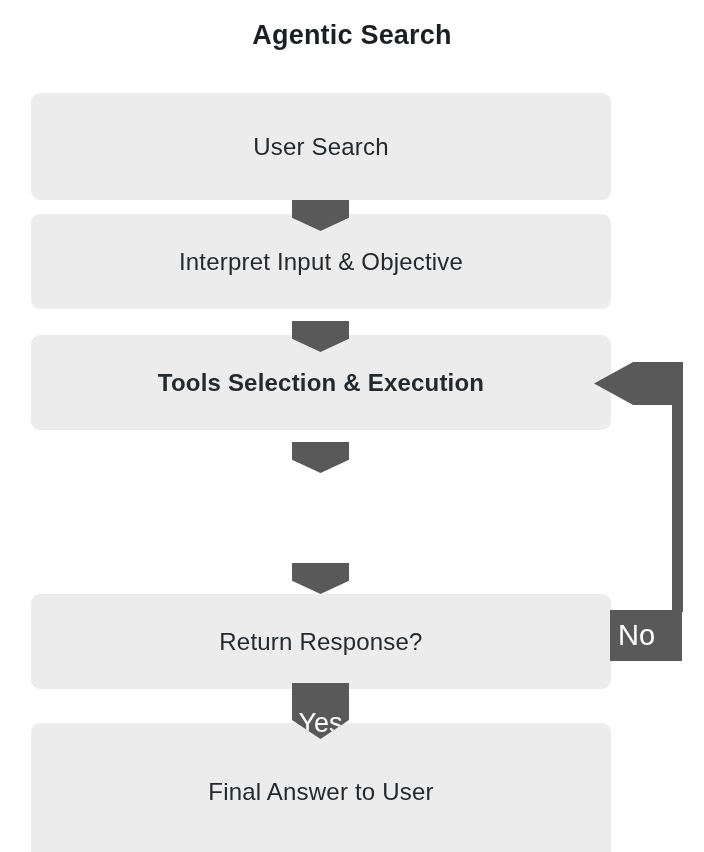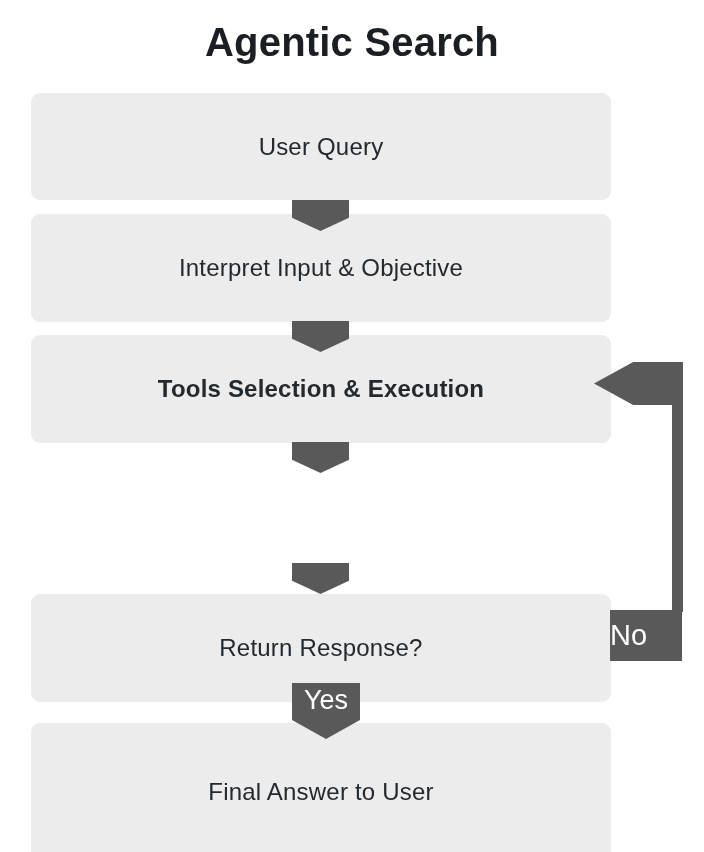--- a/index.html
+++ b/index.html
@@ -14,30 +14,30 @@
     height: 852px;
     background: #ffffff;
     overflow: hidden;
   }
   .diagram-title {
     position: absolute;
     top: 20px;
     left: 0;
     width: 704px;
     text-align: center;
-    font-size: 40px;
+    font-size: 27px;
     font-weight: bold;
     letter-spacing: 0.2px;
     color: #1b1f24;
   }
   .step-box {
     position: absolute;
     left: 31px;
     width: 580px;
-    height: 108px;
+    height: 95px;
     background: #ececec;
     border-radius: 9px;
     display: flex;
     align-items: center;
     justify-content: center;
     font-size: 24px;
     color: #24292e;
     letter-spacing: 0.2px;
   }
   .box-1 { top: 93px;  height: 107px; }
@@ -58,27 +58,27 @@
   }
   .arrow-1 { top: 200px; }
   .arrow-2 { top: 321px; }
   .arrow-3 { top: 442px; }
   .arrow-4 { top: 563px; }
 
   .yes-arrow {
     position: absolute;
     left: 292px;
     top: 683px;
-    width: 68px;
+    width: 57px;
     height: 56px;
     background: #595959;
     clip-path: polygon(0 0, 100% 0, 100% 66%, 50% 100%, 0 66%);
     display: flex;
     justify-content: center;
-    align-items: flex-start;
+    align-items: flex-end;
     padding-top: 2px;
     box-sizing: border-box;
     color: #ffffff;
     font-size: 27px;
     z-index: 2;
   }
 
   
   .no-loop-arrowhead {
     position: absolute;
@@ -101,35 +101,36 @@
   .no-label-box {
     position: absolute;
     left: 610px;
     top: 610px;
     width: 72px;
     height: 51px;
     background: #595959;
     display: flex;
     align-items: center;
     justify-content: flex-start;
+    padding-left: 8px;
     box-sizing: border-box;
     color: #ffffff;
     font-size: 29px;
     z-index: 2;
   }
 </style>
 </head>
 <body>
 
 <div class="canvas">
 
   <div class="diagram-title">Agentic Search</div>
 
   <div class="step-box box-1">
-    <span>User Query</span>
+    <span>User Search</span>
   </div>
 
   <div class="down-arrow arrow-1"></div>
 
   <div class="step-box box-2">
     <span>Interpret Input &amp; Objective</span>
   </div>
 
   <div class="down-arrow arrow-2"></div>
 

